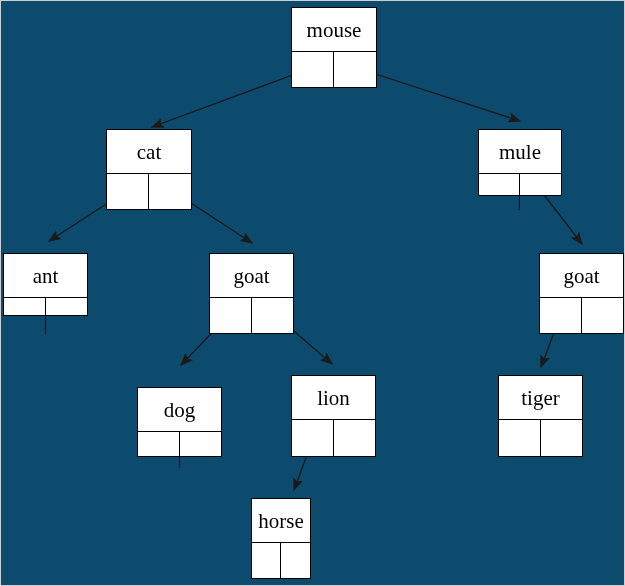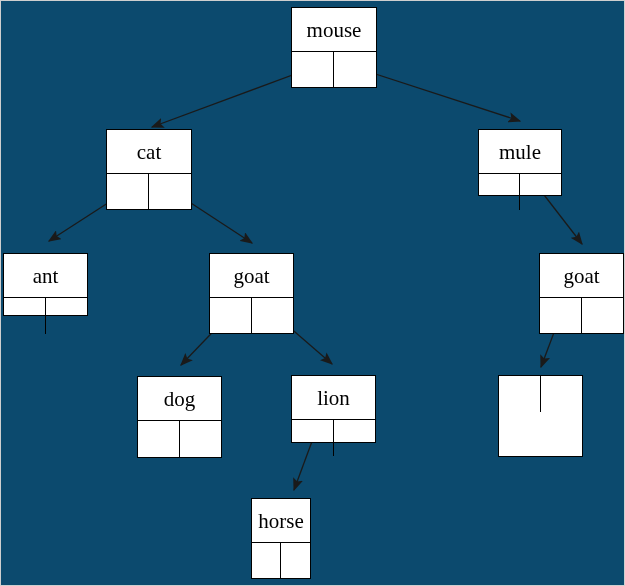--- a/index.html
+++ b/index.html
@@ -118,35 +118,36 @@
           <div class="ptr-cell right"></div>
         </div>
       </div>
       <div class="node" style="left: 538px; top: 252px; width: 85px; height: 81px;">
         <div class="node-label">goat</div>
         <div class="node-ptrs">
           <div class="ptr-cell left"></div>
           <div class="ptr-cell right"></div>
         </div>
       </div>
-      <div class="node" style="left: 136px; top: 375px; width: 85px; height: 82px;">
+      <div class="node" style="left: 136px; top: 386px; width: 85px; height: 70px;">
         <div class="node-label">dog</div>
         <div class="node-ptrs">
           <div class="ptr-cell left"></div>
           <div class="ptr-cell right"></div>
         </div>
       </div>
-      <div class="node" style="left: 290px; top: 374px; width: 85px; height: 68px;">
+      <div class="node" style="left: 290px; top: 374px; width: 85px; height: 82px;">
         <div class="node-label">lion</div>
         <div class="node-ptrs">
           <div class="ptr-cell left"></div>
           <div class="ptr-cell right"></div>
         </div>
       </div>
       <div class="node" style="left: 497px; top: 374px; width: 85px; height: 82px;">
+        <div class="node-label">tiger</div>
         <div class="node-ptrs">
           <div class="ptr-cell left"></div>
           <div class="ptr-cell right"></div>
         </div>
       </div>
       <div class="node" style="left: 250px; top: 497px; width: 60px; height: 81px;">
         <div class="node-label">horse</div>
         <div class="node-ptrs">
           <div class="ptr-cell left"></div>
           <div class="ptr-cell right"></div>

